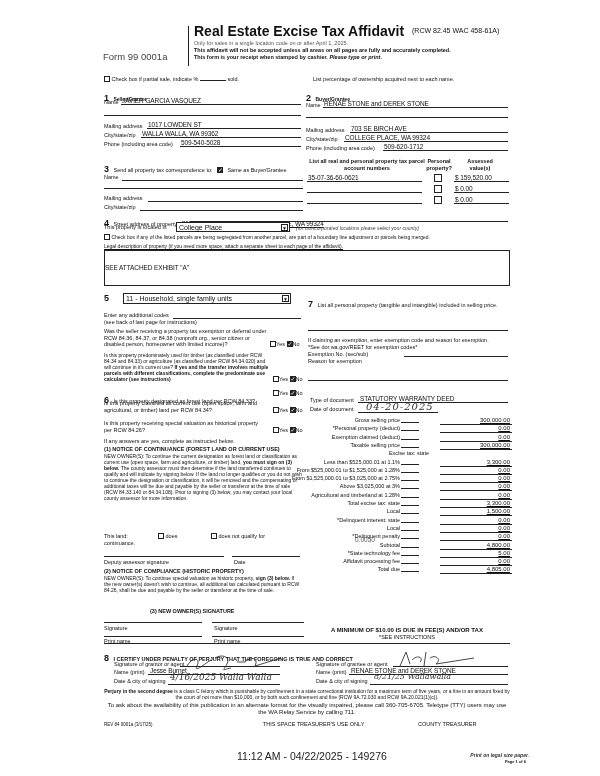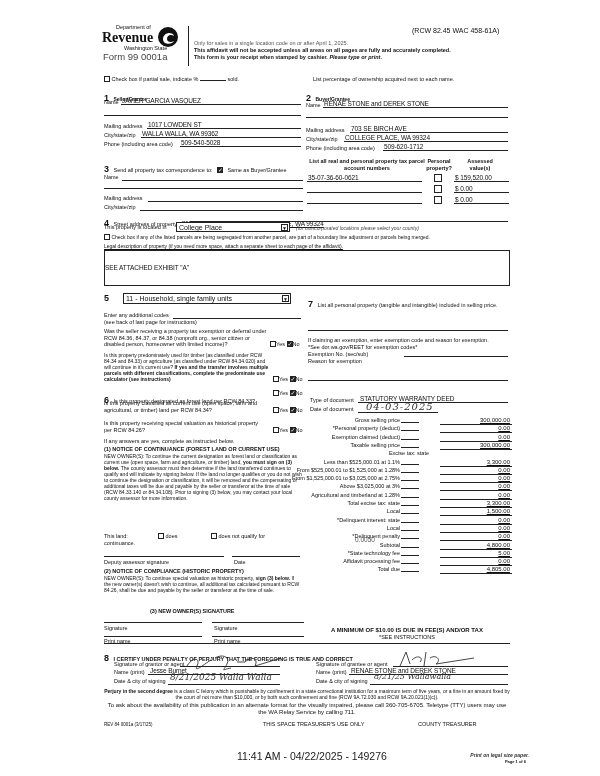--- a/index.html
+++ b/index.html
@@ -26,32 +26,24 @@
   .tax-row .lbl { position: absolute; right: 113px; font-size: 5.5px; line-height: 7px; white-space: nowrap; }
   .tax-row .ln { position: absolute; left: 101px; width: 18px; border-bottom: 0.8px solid #222; top: 5px; }
   .tax-row .val { position: absolute; right: 4px; width: 70px; text-align: right; font-size: 6px; line-height: 7px; text-decoration: underline; }
   .tax-row .valline { position: absolute; right: 2px; width: 72px; border-bottom: 0.8px solid #222; top: 7px; }
 </style>
 </head>
 <body>
 
 <div class="page">
 
-  <div class="abs" style="left:100px;top:24px;width:88px;height:42px;">
-    <div class="abs" style="left:16px;top:0;font-size:5.5px;">Department of</div>
-    <div class="abs b" style="left:2px;top:6px;font-size:14px;line-height:15px;font-family:'Liberation Serif',serif;">Revenue</div>
-    <div class="abs" style="left:24px;top:21px;font-size:5.5px;">Washington State</div>
-    <svg class="abs" style="left:57px;top:2px;" width="22" height="22" viewBox="0 0 22 22">
-      <circle cx="11" cy="11" r="10" fill="#111"></circle>
-      <path d="M6 13 C6 6, 16 5, 17 10 C14 8, 10 9, 10 13 C10 16, 14 17, 17 15 C15 19, 6 19, 6 13Z" fill="#fff"></path>
-    </svg>
-  </div>
   <div class="abs" style="left:103px;top:51px;font-size:9.5px;color:#444;">Form 99 0001a</div>
   <div class="abs" style="left:188px;top:26px;width:0;height:40px;border-left:1px solid #222;"></div>
 
+  <div class="abs b" style="left:194px;top:23px;font-size:14px;line-height:16px;">Real Estate Excise Tax Affidavit</div>
   <div class="abs" style="left:412px;top:27px;font-size:7px;">(RCW 82.45 WAC 458-61A)</div>
   <div class="abs t55" style="left:194px;top:40px;color:#555;">Only for sales in a single location code on or after April 1, 2025.</div>
   <div class="abs t55 b" style="left:194px;top:47px;">This affidavit will not be accepted unless all areas on all pages are fully and accurately completed.</div>
   <div class="abs t55 b" style="left:194px;top:54px;">
     <span>This form is your receipt when stamped by cashier.</span>
     <span class="i">Please type or print.</span>
   </div>
 
   <div class="abs t55" style="left:104px;top:76px;">
     <span class="cb"></span>
@@ -243,21 +235,21 @@
   <div class="abs t55" style="left:308px;top:337px;width:190px;">If claiming an exemption, enter exemption code and reason for exemption. *See dor.wa.gov/REET for exemption codes*</div>
   <div class="abs t55" style="left:308px;top:351px;">Exemption No. (sec/sub)</div>
   <div class="line" style="left:404px;top:356px;width:104px;"></div>
   <div class="abs t55" style="left:308px;top:358px;">Reason for exemption</div>
   <div class="line" style="left:308px;top:380px;width:200px;"></div>
 
   <div class="abs t55" style="left:310px;top:397px;">Type of document</div>
   <div class="abs fill" style="left:360px;top:395px;">STATUTORY WARRANTY DEED</div>
   <div class="line" style="left:358px;top:402px;width:150px;"></div>
   <div class="abs t55" style="left:310px;top:406px;">Date of document</div>
-  <div class="abs hand" style="left:366px;top:401px;font-size:10px;letter-spacing:1px;">04-03-2025</div>
+  <div class="abs hand" style="left:366px;top:401px;font-size:10px;letter-spacing:1px;">04-20-2025</div>
   <div class="line" style="left:358px;top:412px;width:80px;"></div>
 
   <div id="tax-rows">
       <div class="tax-row" style="top: 417px;">
         <span class="lbl" style="right: 114px;">Gross selling price</span>
         <span class="ln"></span>
         <span class="val">300,000.00</span>
         <span class="valline"></span>
       </div>
       <div class="tax-row" style="top: 425.3px;">
@@ -379,21 +371,21 @@
 
   <div class="abs t55" style="left:114px;top:661px;">Signature of grantor or agent</div>
   <svg class="abs" style="left:185px;top:652px;" width="100" height="22" viewBox="0 0 100 22">
     <path d="M2 14 C8 4, 16 6, 12 14 S 22 10, 26 8 M30 6 C36 2, 46 4, 42 12 S 36 18, 46 16 M52 10 L60 10 C66 4, 74 6, 70 14 L96 6" stroke="#333" stroke-width="0.9" fill="none"></path>
   </svg>
   <div class="line" style="left:180px;top:666px;width:100px;"></div>
   <div class="abs t55" style="left:114px;top:669px;">Name (print)</div>
   <div class="abs fill" style="left:150px;top:667px;">Jesse Burnet</div>
   <div class="line" style="left:148px;top:674px;width:132px;"></div>
   <div class="abs t55" style="left:114px;top:678px;">Date &amp; city of signing</div>
-  <div class="abs hand" style="left:170px;top:672px;font-size:9px;">8/21/2025  Walla Walla</div>
+  <div class="abs hand" style="left:170px;top:672px;font-size:9px;">4/16/2025  Walla Walla</div>
   <div class="line" style="left:168px;top:684px;width:112px;"></div>
 
   <div class="abs t55" style="left:316px;top:661px;">Signature of grantee or agent</div>
   <svg class="abs" style="left:396px;top:648px;" width="80" height="22" viewBox="0 0 80 22">
     <path d="M4 18 L10 4 L14 16 M16 12 C22 6, 28 10, 24 14 M30 4 L28 18 M34 10 C40 6, 46 12, 40 16 L78 10" stroke="#333" stroke-width="0.9" fill="none"></path>
   </svg>
   <div class="line" style="left:393px;top:666px;width:115px;"></div>
   <div class="abs t55" style="left:316px;top:669px;">Name (print)</div>
   <div class="abs fill" style="left:351px;top:667px;">RENAE STONE and DEREK STONE</div>
   <div class="line" style="left:349px;top:674px;width:159px;"></div>
@@ -403,16 +395,16 @@
 
   <div class="abs t5" style="left:100px;top:688px;width:414px;text-align:center;">
     <span class="b">Perjury in the second degree</span>
     <span>is a class C felony which is punishable by confinement in a state correctional institution for a maximum term of five years, or a fine in an amount fixed by the court of not more than $10,000, or by both such confinement and fine (RCW 9A.72.030 and RCW 9A.20.021(1)(c)).</span>
   </div>
   <div class="abs t6" style="left:104px;top:702px;width:406px;text-align:center;line-height:6.5px;">To ask about the availability of this publication in an alternate format for the visually impaired, please call 360-705-6705. Teletype (TTY) users may use the WA Relay Service by calling 711.</div>
   <div class="abs t5" style="left:104px;top:722px;font-size:4.5px;">REV 84 0001a (3/17/25)</div>
   <div class="abs t55" style="left:263px;top:721px;">THIS SPACE TREASURER'S USE ONLY</div>
   <div class="abs t55" style="left:418px;top:721px;">COUNTY TREASURER</div>
 
-  <div class="abs" style="left:237px;top:750px;font-size:10.5px;line-height:12px;color:#222;">11:41 AM - 04/22/2025 - 149276</div>
+  <div class="abs" style="left:237px;top:750px;font-size:10.5px;line-height:12px;color:#222;">11:12 AM - 04/22/2025 - 149276</div>
   <div class="abs t5 b i" style="left:450px;top:752px;width:79px;text-align:right;color:#333;">Print on legal size paper.</div>
   <div class="abs b" style="left:450px;top:759px;width:76px;text-align:right;font-size:4px;line-height:5px;">Page 1 of 6</div>
 </div>
 
 </body></html>

